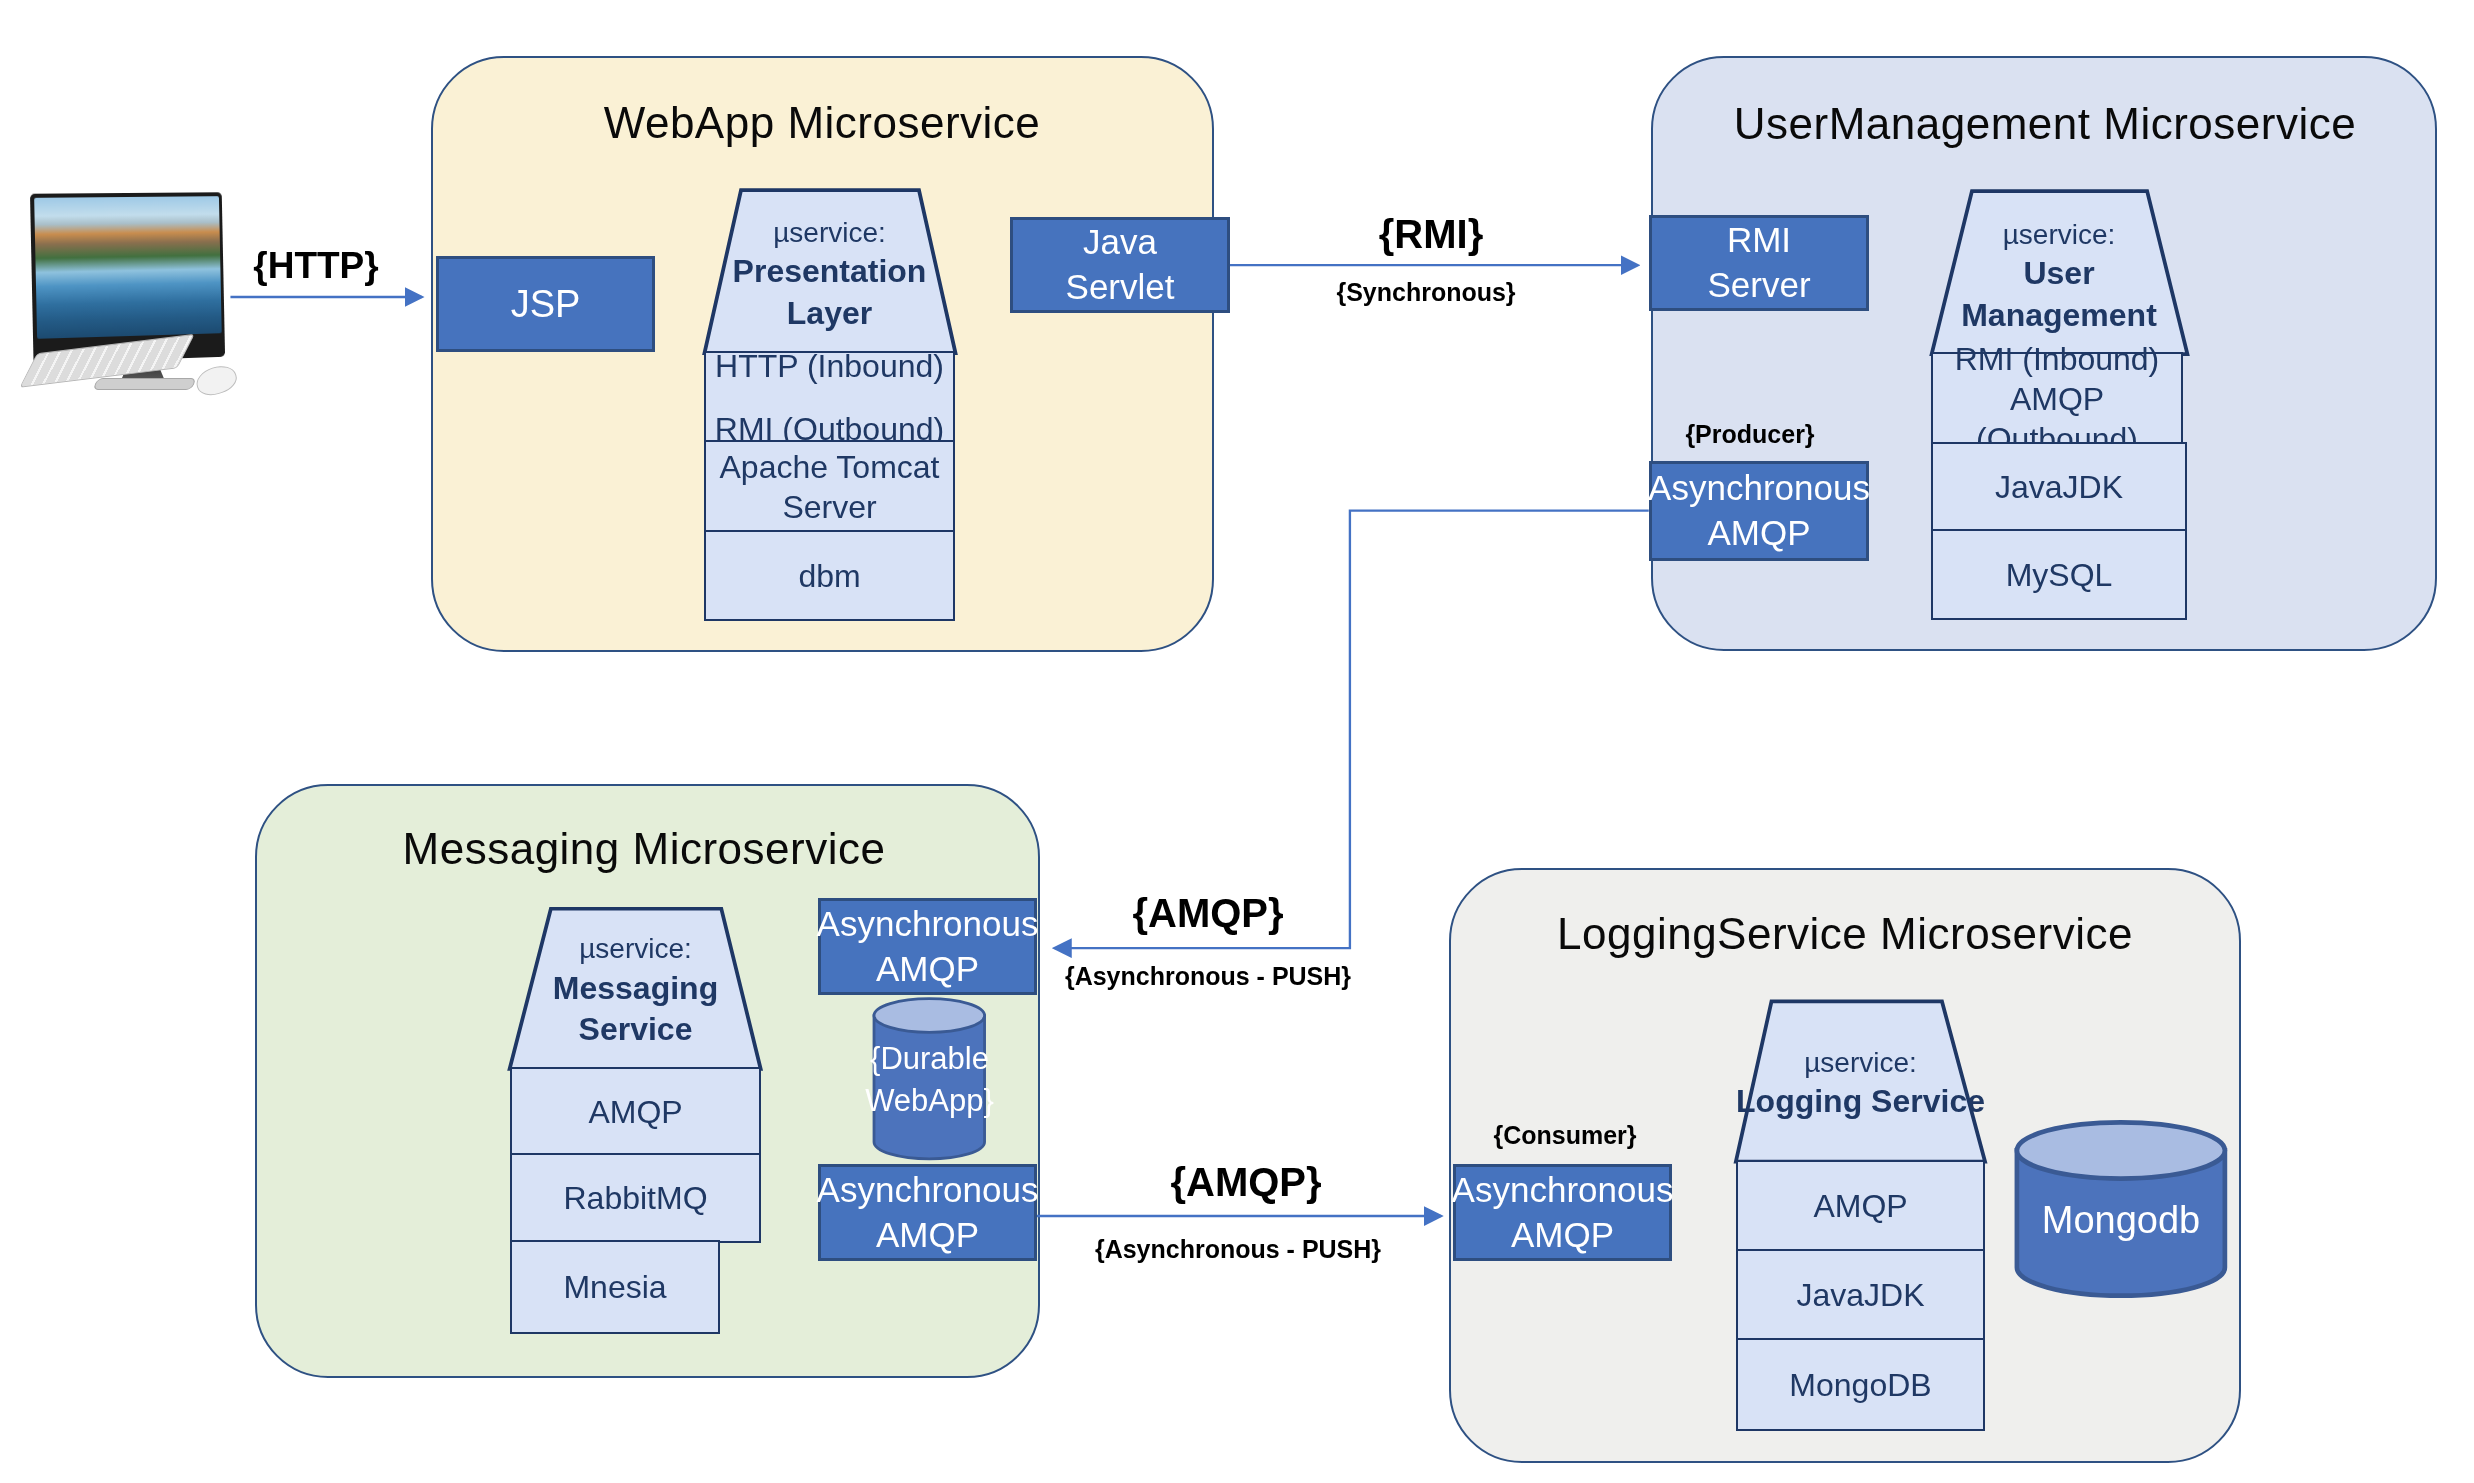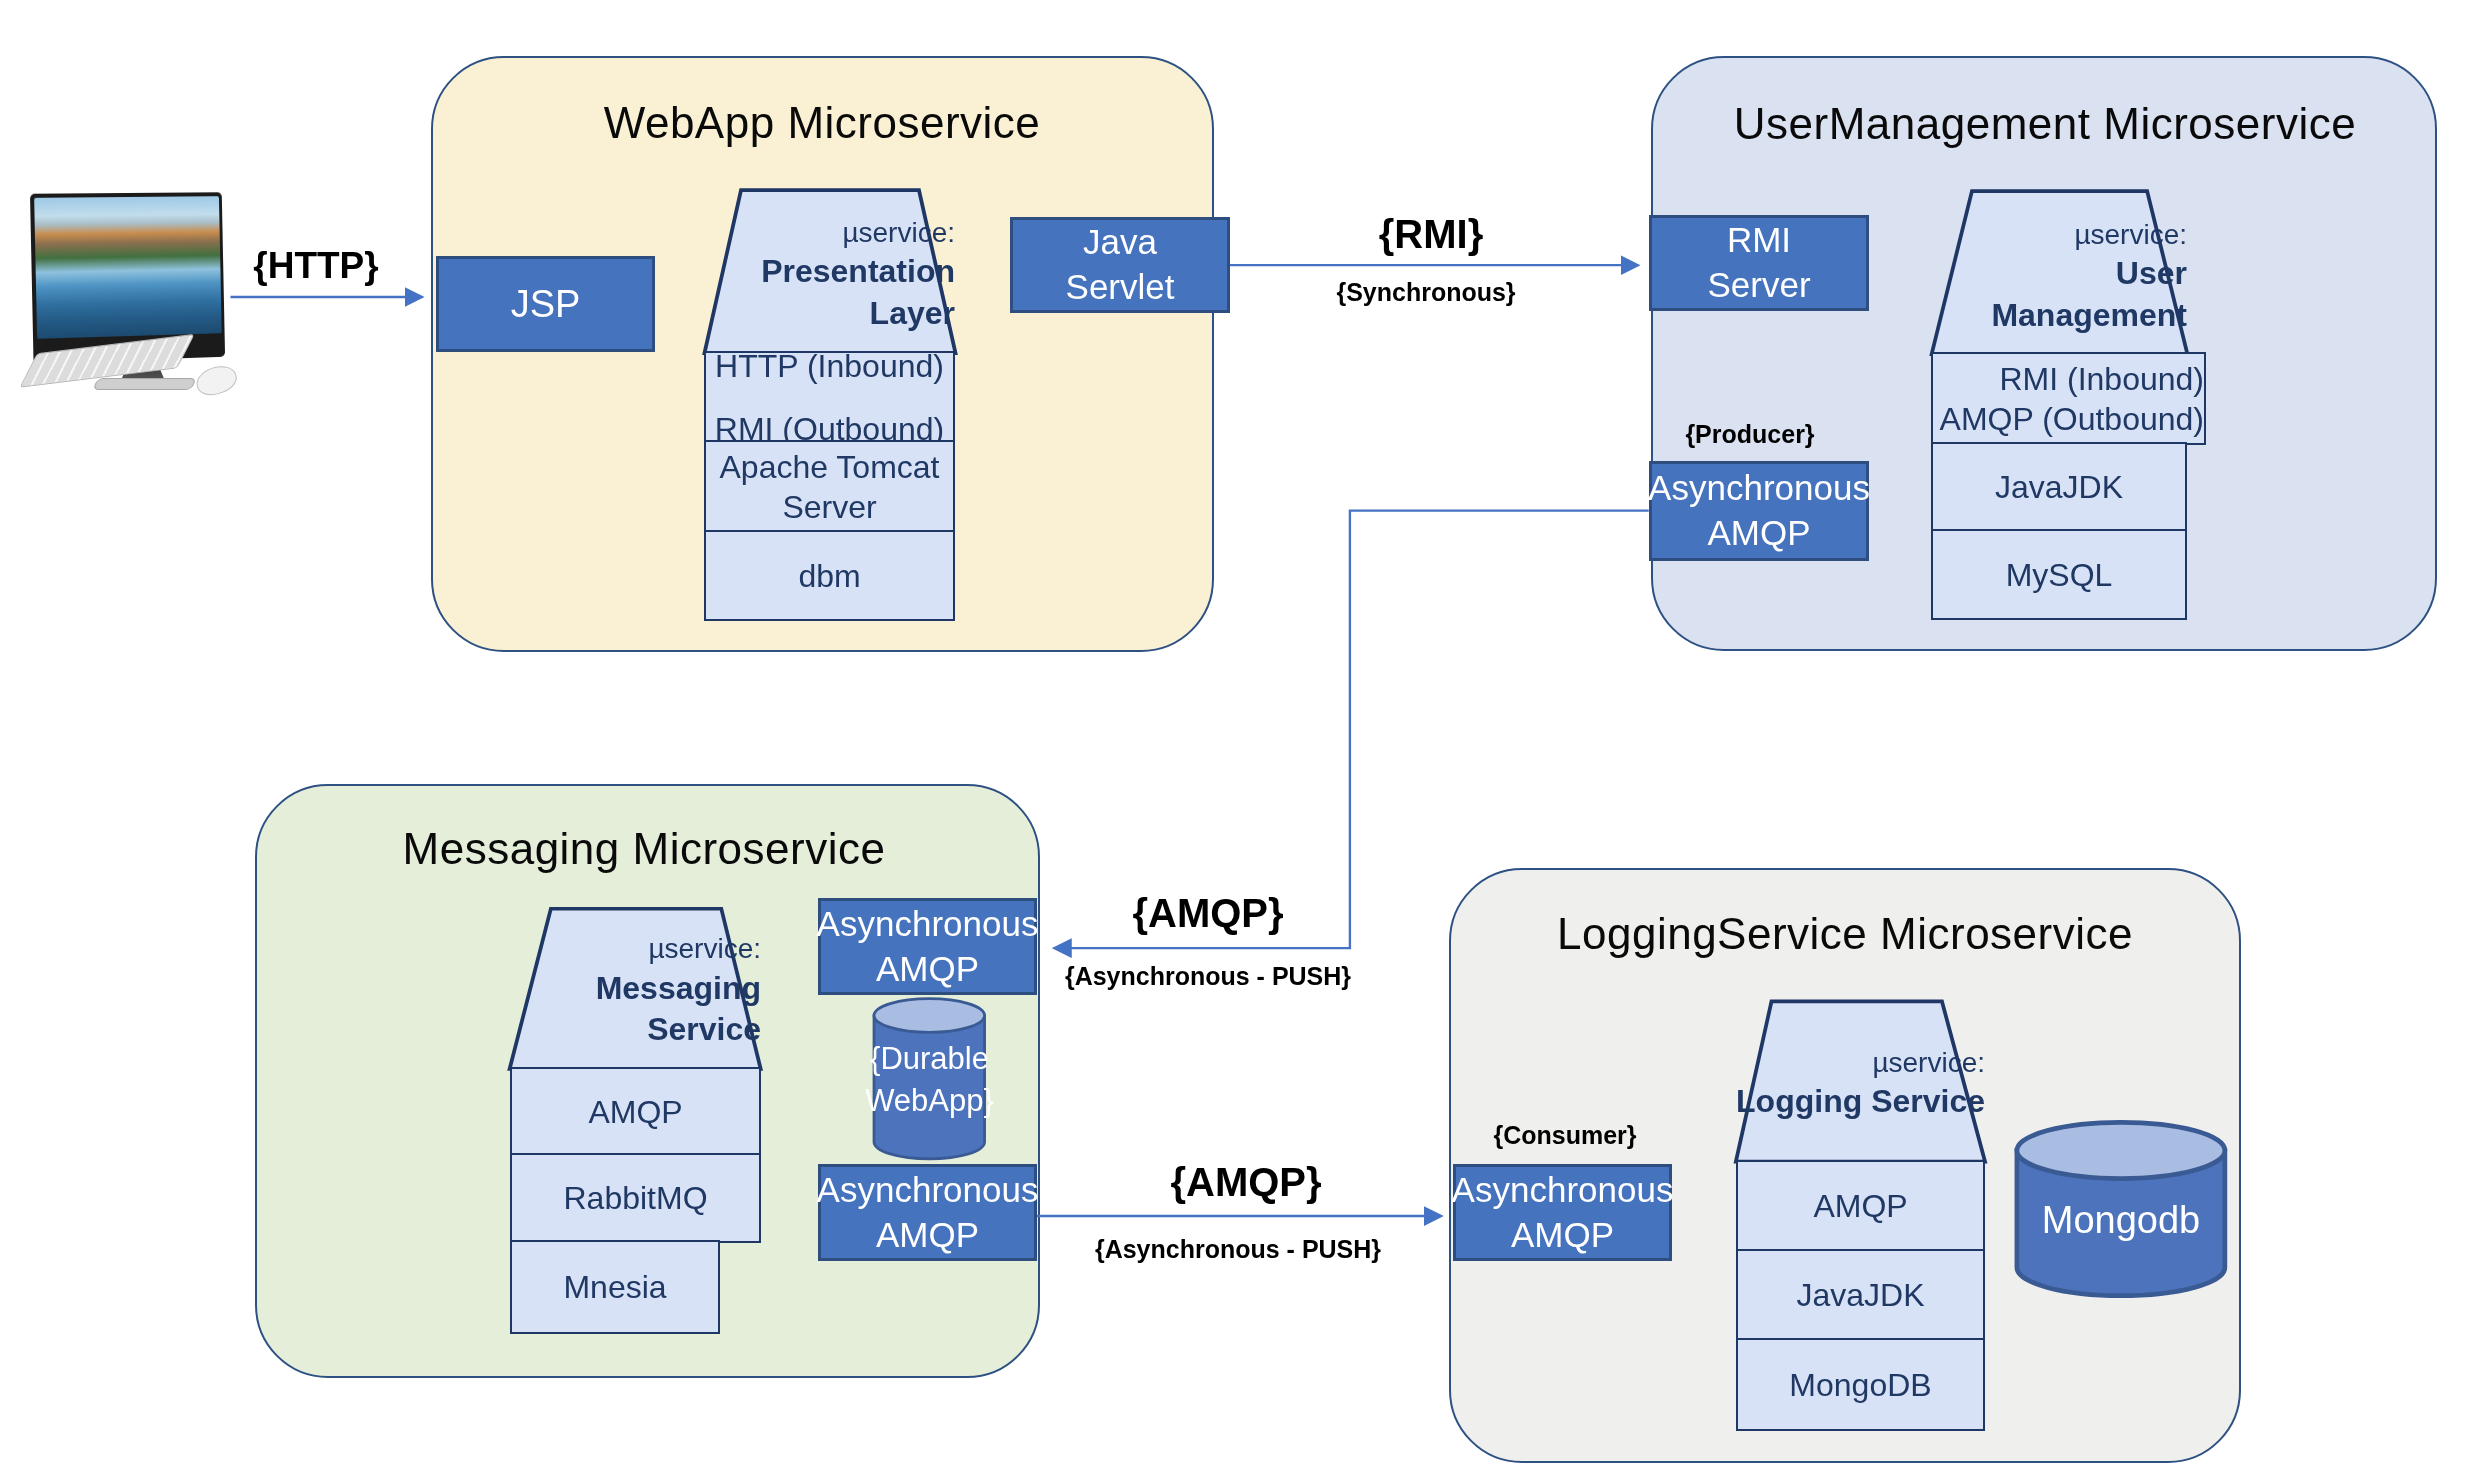--- a/index.html
+++ b/index.html
@@ -18,21 +18,21 @@
 
   
   .bluebox{position:absolute;background:#4673BE;border:3.7px solid #2E4E80;box-sizing:border-box;
            color:#ffffff;display:flex;flex-direction:column;align-items:center;justify-content:center;
            text-align:center;font-size:35px;line-height:1.28;}
 
   
   .row{position:absolute;background:#D8E2F6;border:2.8px solid #1E3765;box-sizing:border-box;
        color:#1F3864;display:flex;flex-direction:column;align-items:center;justify-content:center;
        text-align:center;font-size:32px;line-height:1.25;}
-  .hdr{position:absolute;color:#1F3864;display:flex;flex-direction:column;align-items:flex-end;
+  .hdr{position:absolute;color:#1F3864;display:flex;flex-direction:column;align-items:center;
        justify-content:center;text-align:center;line-height:1.3;}
   .hdr .pre{font-size:28px;font-weight:400;}
   .hdr .big{font-size:32px;font-weight:700;}
 
   
   .lbl{position:absolute;transform:translate(-50%,-50%);color:#000;font-weight:600;
        white-space:nowrap;text-align:center;}
   .lbl-big{font-size:40px;}
   .lbl-small{font-size:25px;}
 
@@ -184,21 +184,21 @@
   </div>
   <div class="row" style="left:704px;top:530px;width:251px;height:91px;">
     <span>dbm</span>
   </div>
 
   <div class="hdr" style="left:1931px;top:199px;width:256px;height:155px;">
     <span class="pre">µservice:</span>
     <span class="big">User</span>
     <span class="big">Management</span>
   </div>
-  <div class="row" style="left:1931px;top:352px;width:275px;height:93px;align-items:flex-end;">
+  <div class="row" style="left:1931px;top:352px;width:252px;height:93px;">
     <span>RMI (Inbound)</span>
     <span>AMQP (Outbound)</span>
   </div>
   <div class="row" style="left:1931px;top:442px;width:256px;height:90px;">
     <span>JavaJDK</span>
   </div>
   <div class="row" style="left:1931px;top:529px;width:256px;height:91px;">
     <span>MySQL</span>
   </div>
 

